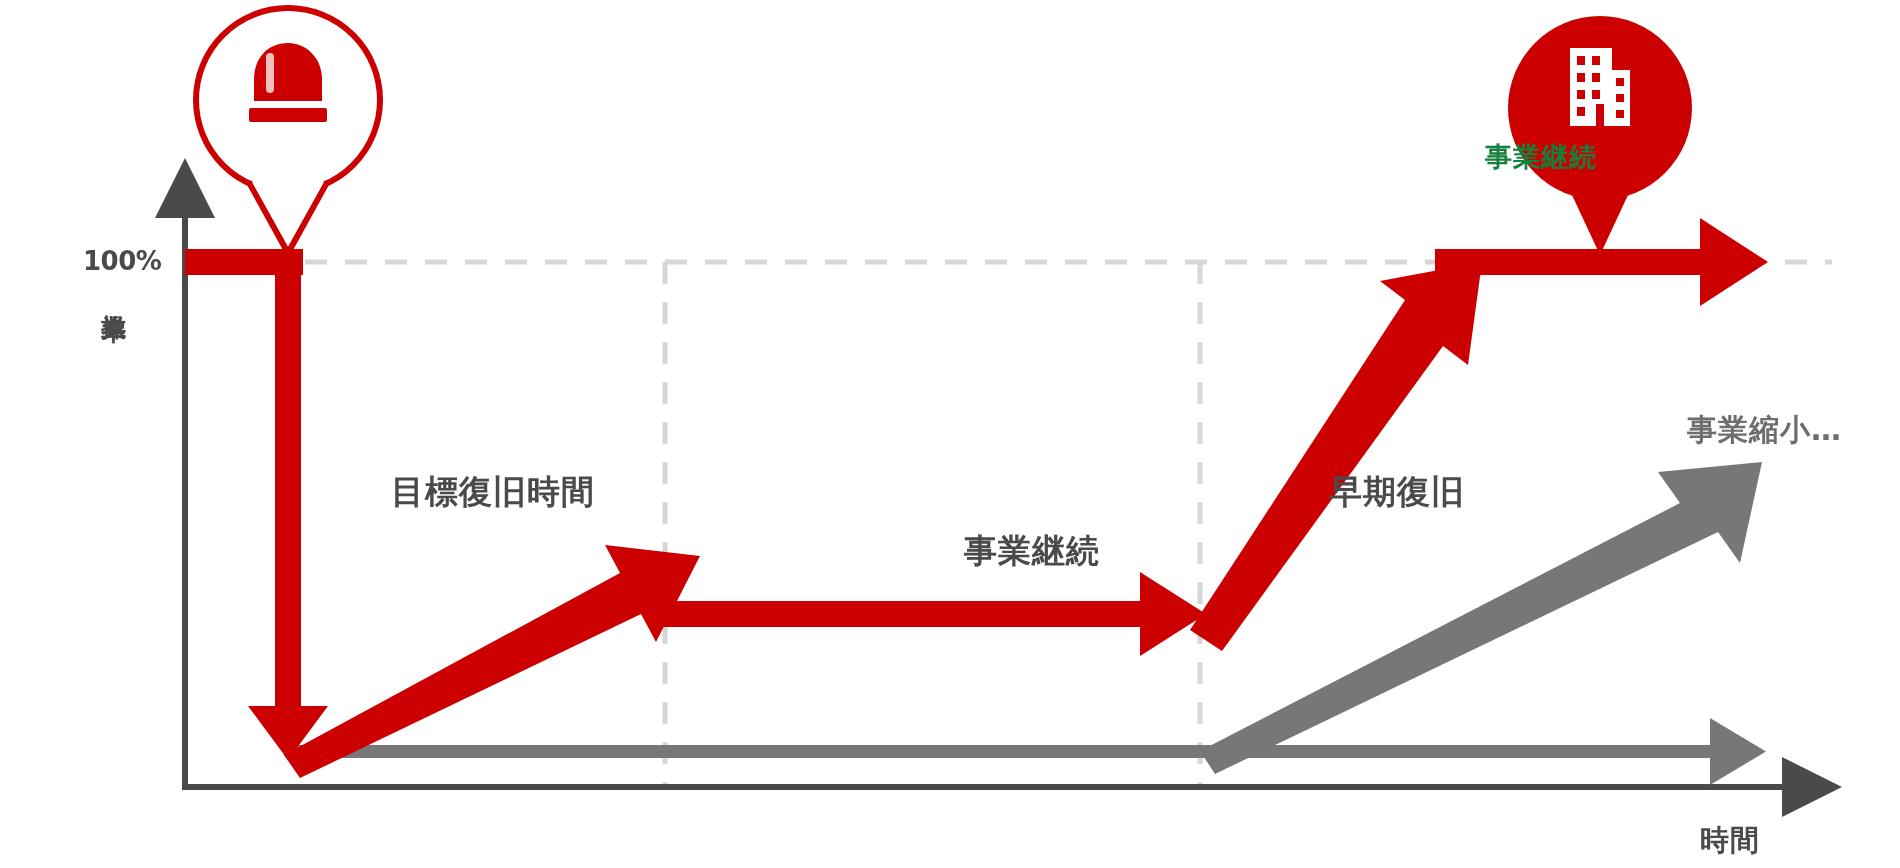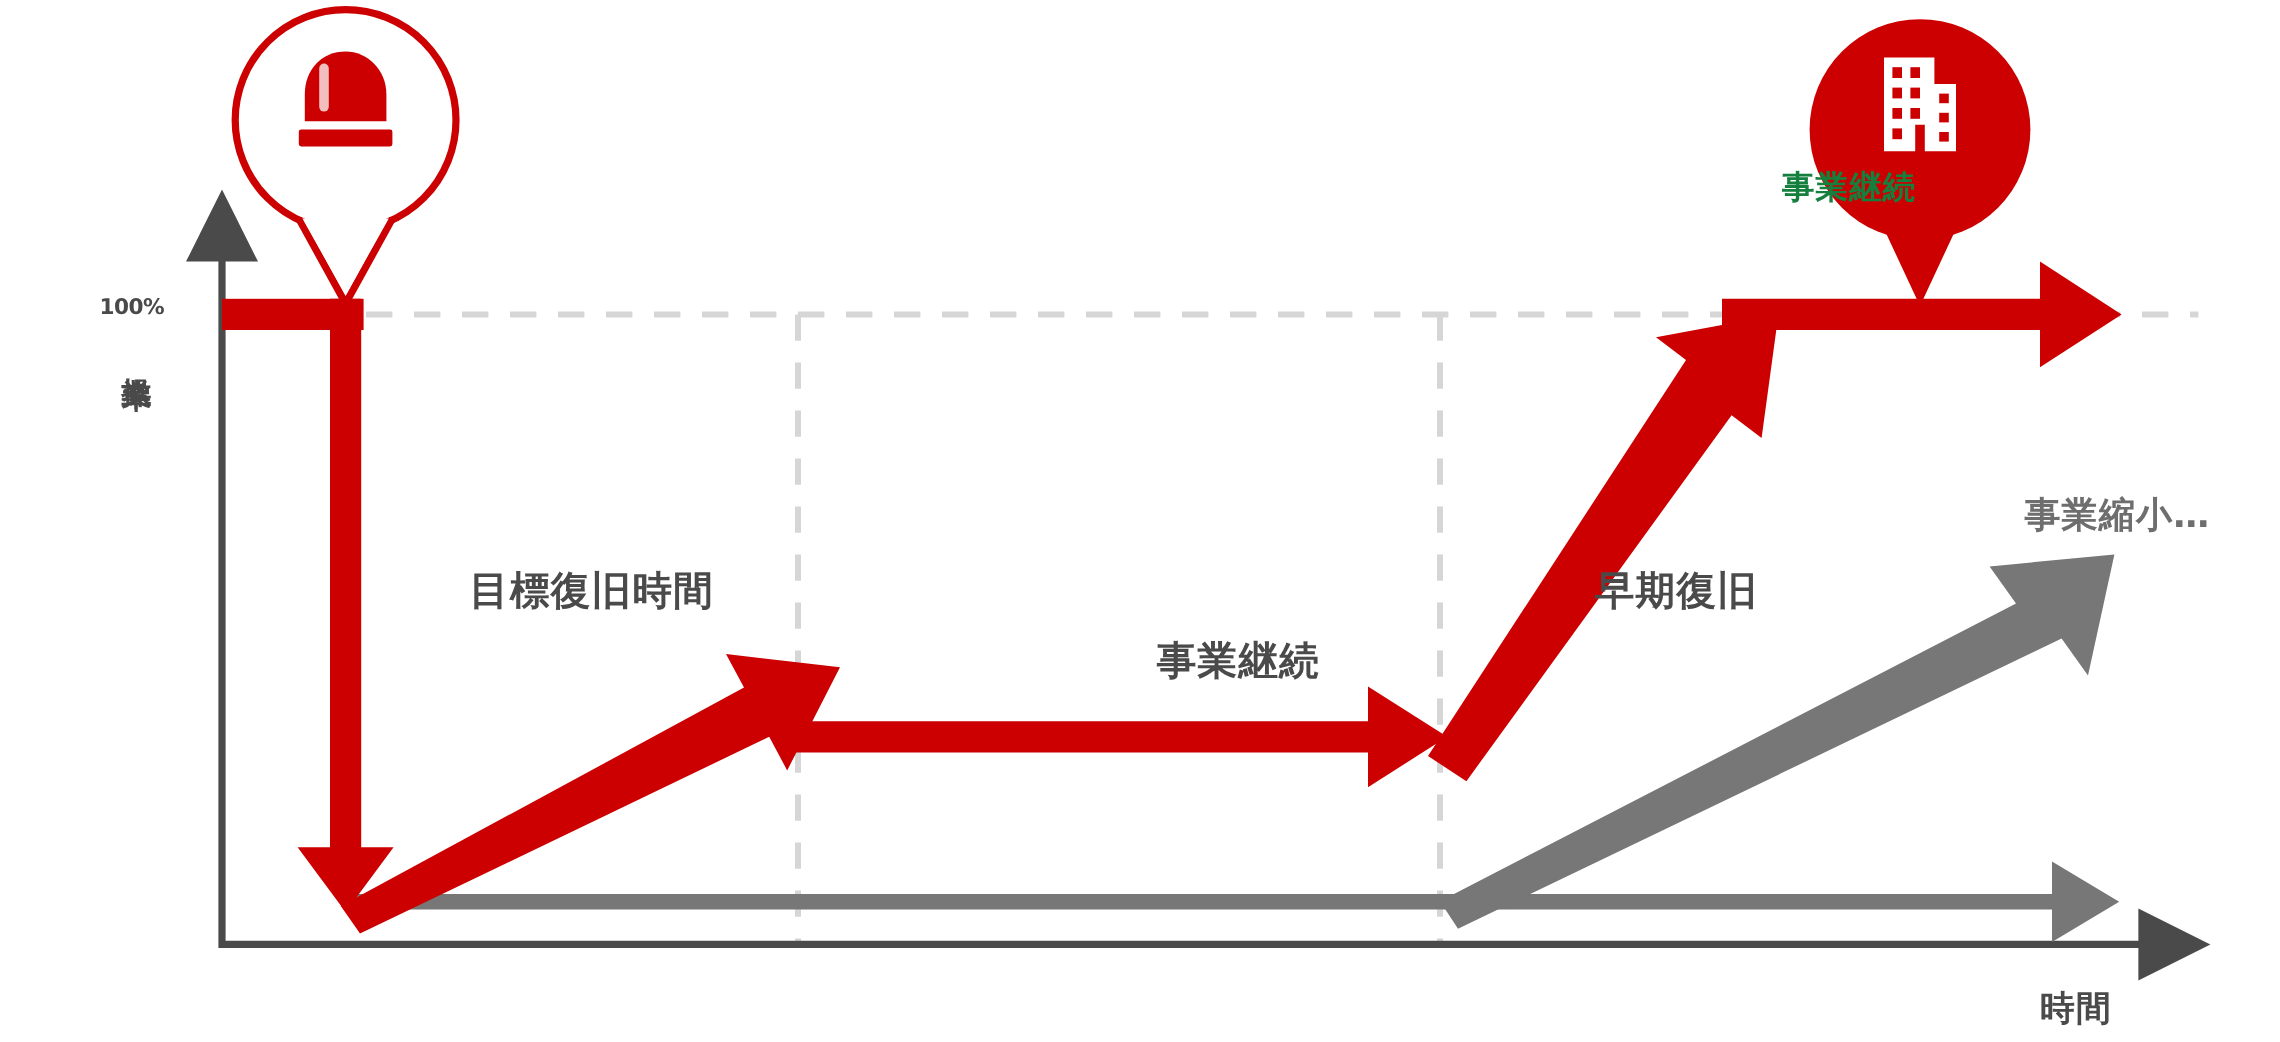--- a/index.html
+++ b/index.html
@@ -29,21 +29,21 @@
     overflow: visible;
   }
   .lbl {
     position: absolute;
     font-weight: bold;
     color: #4a4a4a;
     white-space: pre;
     line-height: 1.22;
   }
   .axis-pct {
-    font-size: 18px;
+    font-size: 26px;
     letter-spacing: -0.5px;
   }
   .axis-vert {
     font-size: 25px;
     writing-mode: vertical-rl;
     text-orientation: upright;
     line-height: 1.05;
     letter-spacing: 1px;
   }
   .phase {

